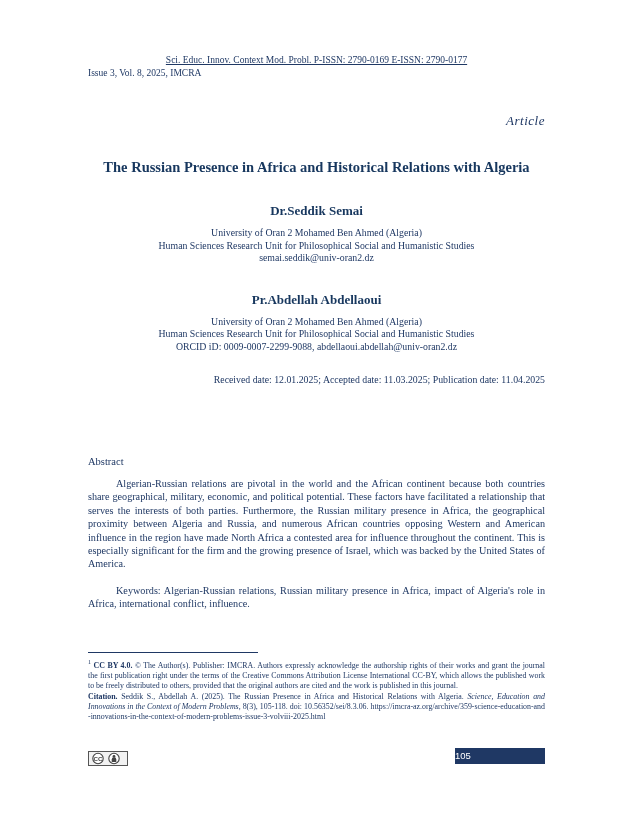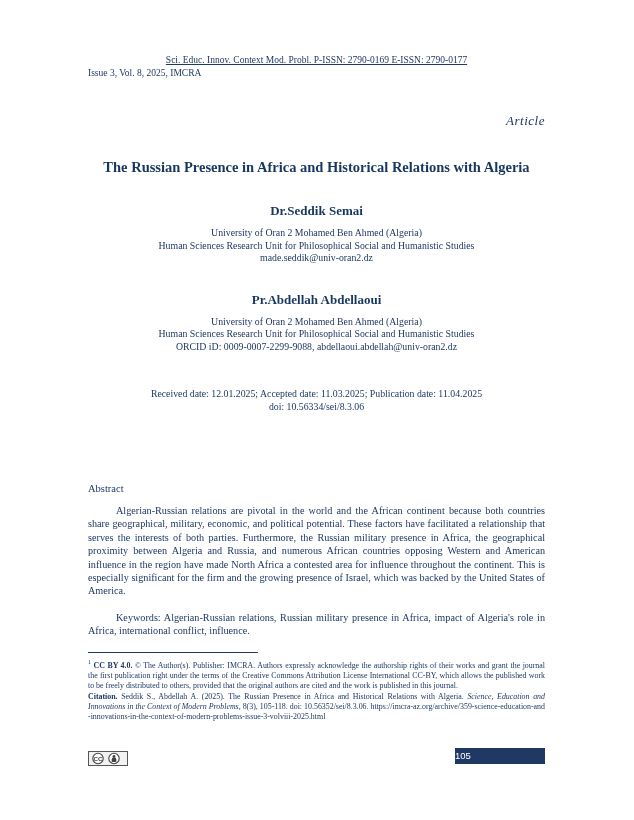--- a/index.html
+++ b/index.html
@@ -61,22 +61,22 @@
   }
   .affil {
     text-align: center;
     font-size: 9.8px;
     line-height: 12.5px;
   }
   .affil.first {
     margin-top: 8px;
   }
   .dates {
-    margin-top: 34px;
-    text-align: center;
+    margin-top: 20px;
+    text-align: right;
     font-size: 9.8px;
     line-height: 13px;
   }
   .doi {
     text-align: center;
     font-size: 9.8px;
     line-height: 13px;
   }
   .abstract-heading {
     margin-top: 70px;
@@ -156,32 +156,31 @@
     <div class="issue-line">Issue 3, Vol. 8, 2025, IMCRA</div>
 
     <div class="article-label">Article</div>
 
     <h1 class="title">The Russian Presence in Africa and Historical Relations with Algeria</h1>
 
     <div>
       <div class="author-name">Dr.Seddik Semai</div>
       <div class="affil first">University of Oran 2 Mohamed Ben Ahmed (Algeria)</div>
       <div class="affil">Human Sciences Research Unit for Philosophical Social and Humanistic Studies</div>
-      <div class="affil">made.seddik@univ-oran2.dz</div>
+      <div class="affil">semai.seddik@univ-oran2.dz</div>
     </div>
 
     <div>
       <div class="author-name">Pr.Abdellah Abdellaoui</div>
       <div class="affil first">University of Oran 2 Mohamed Ben Ahmed (Algeria)</div>
       <div class="affil">Human Sciences Research Unit for Philosophical Social and Humanistic Studies</div>
       <div class="affil">ORCID iD: 0009-0007-2299-9088, abdellaoui.abdellah@univ-oran2.dz</div>
     </div>
 
     <div class="dates">Received date: 12.01.2025; Accepted date: 11.03.2025; Publication date: 11.04.2025</div>
-    <div class="doi">doi: 10.56334/sei/8.3.06</div>
 
     <div class="abstract-heading">Abstract</div>
 
     <p class="abstract-body">Algerian-Russian relations are pivotal in the world and the African continent because both countries share geographical, military, economic, and political potential. These factors have facilitated a relationship that serves the interests of both parties. Furthermore, the Russian military presence in Africa, the geographical proximity between Algeria and Russia, and numerous African countries opposing Western and American influence in the region have made North Africa a contested area for influence throughout the continent. This is especially significant for the firm and the growing presence of Israel, which was backed by the United States of America.</p>
 
     <p class="keywords">Keywords: Algerian-Russian relations, Russian military presence in Africa, impact of Algeria's role in Africa, international conflict, influence.</p>
 
   </div>
 
   <div class="footnote-area">

